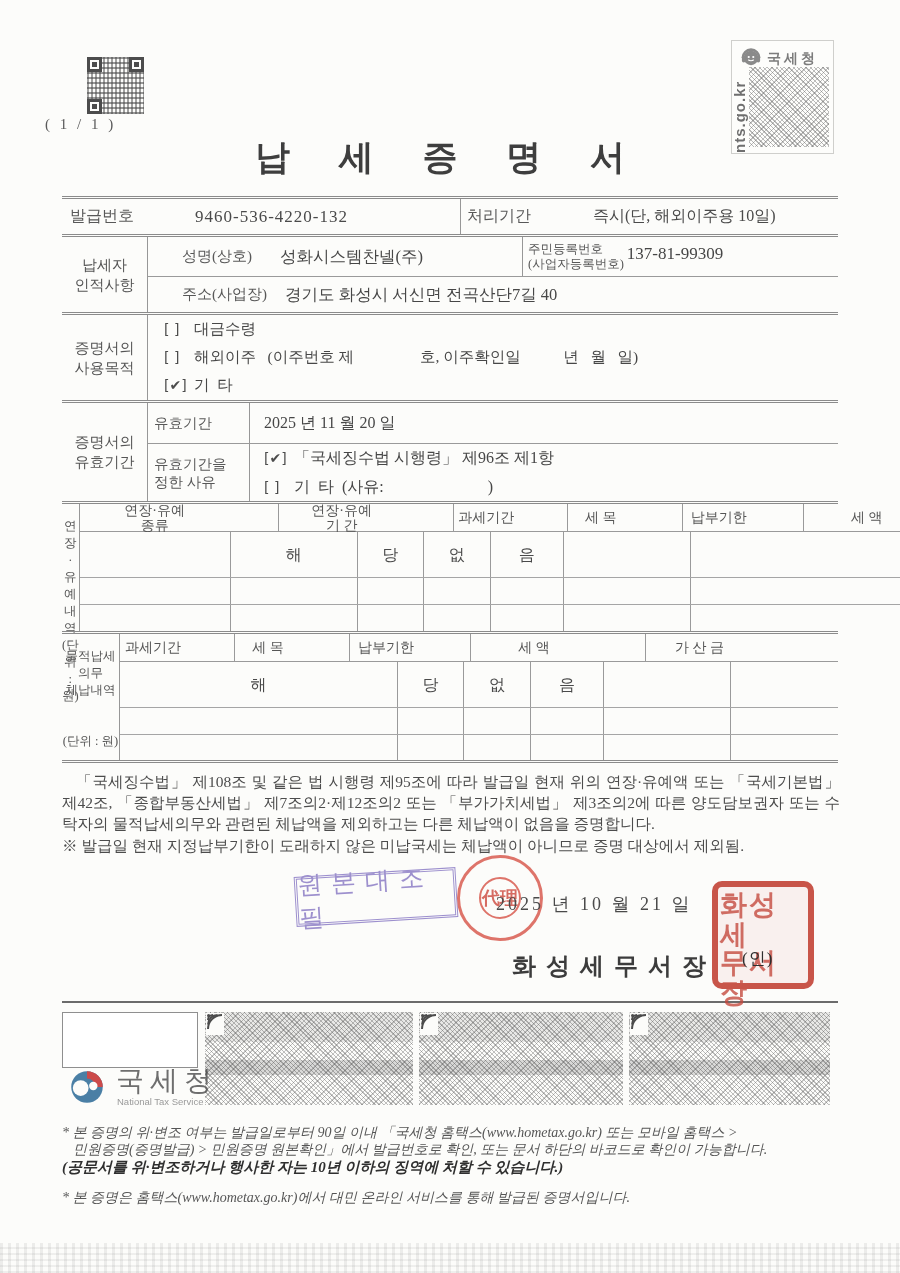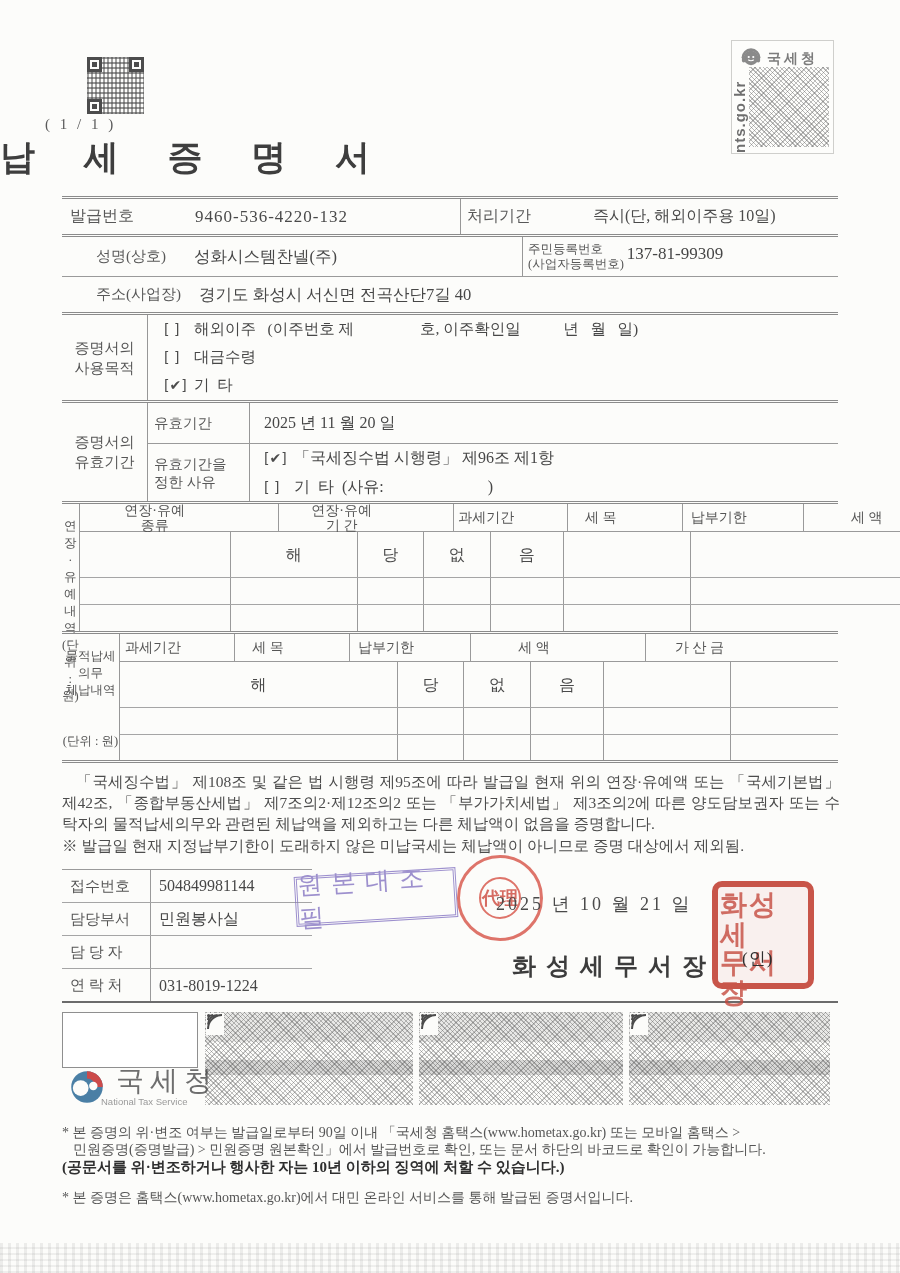--- a/index.html
+++ b/index.html
@@ -9,21 +9,21 @@
 
   
   .qr{position:absolute;left:87px;top:57px;width:57px;height:57px;
       background:
         repeating-linear-gradient(0deg, rgba(70,70,70,.55) 0 2px, transparent 2px 5px),
         repeating-linear-gradient(90deg, rgba(70,70,70,.5) 0 2px, transparent 2px 4px);}
   .qr .f{position:absolute;width:15px;height:15px;border:3px solid #4c4c4c;background:#fcfcfa;}
   .qr .f i{position:absolute;left:2px;top:2px;width:5px;height:5px;background:#4c4c4c;display:block;}
   .qr .f.tl{left:0;top:0}.qr .f.tr{right:0;top:0}.qr .f.bl{left:0;bottom:0}
   .pageind{position:absolute;left:45px;top:116px;font-size:15px;letter-spacing:3px;color:#5a5a5a;}
-  .title{position:absolute;left:0;top:134px;width:900px;font-size:35px;
+  .title{position:absolute;left:0;top:134px;width:900px;text-align:center;font-size:35px;
          font-weight:600;letter-spacing:20px;color:#3e3e3e;}
 
   .ntsbox{position:absolute;left:731px;top:40px;width:103px;height:114px;border:1px solid #cfcfcc;background:#fdfdfb;}
   .ntsbox .row{position:absolute;left:8px;top:6px;display:flex;align-items:center;gap:5px;}
   .ntsbox .agency{font-size:14px;color:#7c7c7c;letter-spacing:3px;font-weight:600;}
   .ntsqr{position:absolute;right:4px;bottom:6px;width:80px;height:80px;
       background:
         repeating-linear-gradient(45deg, rgba(100,100,100,.45) 0 1px, transparent 1px 3px),
         repeating-linear-gradient(-45deg, rgba(100,100,100,.4) 0 1px, transparent 1px 4px);}
   .ntsurl{position:absolute;left:-1px;top:22px;width:16px;height:90px;writing-mode:vertical-rl;
@@ -116,31 +116,31 @@
   .seal .sr{display:flex;justify-content:center;gap:2px;font-weight:bold;font-size:27px;line-height:29px;
         color:#c4473b;transform:scaleY(1.05);letter-spacing:2px;opacity:.85;}
   .seal .dash{width:84px;height:13px;margin-top:4px;
         background:repeating-linear-gradient(90deg,#c4473b 0 7px, transparent 7px 10px);opacity:.7;}
   .sealnote{position:absolute;left:742px;top:947px;font-size:17px;color:#2e2e2e;letter-spacing:1px;}
 
   
   .whitebox{position:absolute;left:62px;top:1012px;width:136px;height:56px;border:1px solid #8f8f8f;background:#fff;}
   .ntslogo{position:absolute;left:64px;top:1066px;width:190px;height:44px;}
   .ntslogo .txt{position:absolute;left:52px;top:-4px;font-size:28px;color:#6e6e6e;letter-spacing:6px;}
-  .ntslogo .sub{position:absolute;left:37px;top:30px;font-size:9.5px;color:#9a9a9a;font-family:"Liberation Sans",sans-serif;}
+  .ntslogo .sub{position:absolute;left:53px;top:30px;font-size:9.5px;color:#9a9a9a;font-family:"Liberation Sans",sans-serif;}
   .bblock{position:absolute;top:1012px;height:93px;
       background:
         linear-gradient(180deg, rgba(0,0,0,.08) 0 32%, rgba(255,255,255,0) 32% 52%, rgba(0,0,0,.14) 52% 68%, rgba(255,255,255,0) 68%),
         repeating-linear-gradient(45deg, rgba(90,90,90,.4) 0 1px, transparent 1px 3px),
         repeating-linear-gradient(-45deg, rgba(90,90,90,.35) 0 1px, transparent 1px 4px);}
   .bb1{left:205px;width:208px;} .bb2{left:419px;width:204px;} .bb3{left:629px;width:201px;}
   .wifi{position:absolute;left:1px;top:1px;background:#fcfcfa;padding:1px;}
 
   
-  .fnotes{position:absolute;left:62px;top:1124px;width:790px;font-size:14px;line-height:17px;color:#555;}
+  .fnotes{position:absolute;left:62px;top:1124px;width:790px;font-size:14px;line-height:17px;color:#555;font-style:italic;}
   .fnotes .ln2{padding-left:11px;}
   .fnotes .bold{font-weight:bold;font-size:15px;color:#2f2f2f;margin-top:1px;}
   .fnotes .n2{margin-top:13px;}
   .bottomband{position:absolute;left:0;top:1243px;width:900px;height:30px;
       background:repeating-linear-gradient(90deg, rgba(120,120,120,.12) 0 3px, transparent 3px 8px),
                  repeating-linear-gradient(0deg, rgba(120,120,120,.1) 0 2px, transparent 2px 6px);}
 </style>
 </head>
 <body>
 
@@ -185,20 +185,22 @@
       <span class="val">9460-536-4220-132</span>
     </div>
     <div class="vline"></div>
     <div class="cellR">
       <span class="lab">처리기간</span>
       <span class="valR">즉시(단, 해외이주용 10일)</span>
     </div>
   </div>
 
   <div class="sec s2">
+    <div class="lhead pre">납세자
+인적사항</div>
     <div class="rows">
       <div class="r1">
         <span class="lab name-label">성명(상호)</span>
         <span class="name-val">성화시스템찬넬(주)</span>
         <div class="vline regcell">
           <span class="lab reglab pre">주민등록번호
 (사업자등록번호)</span>
           <span class="regval">137-81-99309</span>
         </div>
       </div>
@@ -208,25 +210,25 @@
       </div>
     </div>
   </div>
 
   <div class="sec s3">
     <div class="lhead pre">증명서의
 사용목적</div>
     <div class="opts">
       <div>
         <span class="mark">[ ]</span>
-        <span class="gap">해외이주   (이주번호 제                 호, 이주확인일           년   월   일)</span>
+        <span class="gap">대금수령</span>
       </div>
       <div>
         <span class="mark">[ ]</span>
-        <span class="gap">대금수령</span>
+        <span class="gap">해외이주   (이주번호 제                 호, 이주확인일           년   월   일)</span>
       </div>
       <div>
         <span class="mark">[✔]</span>
         <span class="gap">기  타</span>
       </div>
     </div>
   </div>
 
   <div class="sec s4">
     <div class="lhead pre">증명서의
@@ -342,38 +344,20 @@
           <div class="gcell w108"></div>
       </div>
     </div>
   </div>
 
   <div class="statement">
     <div class="p1">「국세징수법」  제108조 및 같은 법 시행령 제95조에 따라 발급일 현재 위의 연장·유예액 또는 「국세기본법」 제42조, 「종합부동산세법」 제7조의2·제12조의2 또는 「부가가치세법」 제3조의2에 따른 양도담보권자 또는 수탁자의 물적납세의무와 관련된 체납액을 제외하고는 다른 체납액이 없음을  증명합니다.</div>
     <div class="p2">※ 발급일 현재 지정납부기한이 도래하지 않은 미납국세는 체납액이 아니므로 증명 대상에서 제외됨.</div>
   </div>
 
-  <div class="receipt">
-    <div class="rr">
-      <div class="rl">접수번호</div>
-      <div class="rv">504849981144</div>
-    </div>
-    <div class="rr">
-      <div class="rl">담당부서</div>
-      <div class="rv">민원봉사실</div>
-    </div>
-    <div class="rr">
-      <div class="rl">담 당 자</div>
-      <div class="rv"></div>
-    </div>
-    <div class="rr">
-      <div class="rl">연 락 처</div>
-      <div class="rv">031-8019-1224</div>
-    </div>
-  </div>
   <div class="thickline"></div>
 
   <div class="stamp-orig">원본대조필</div>
   <div class="stamp-round">
     <div class="inner">代理</div>
   </div>
   <div class="docdate">2025 년  10 월  21 일</div>
   <div class="issuer">화성세무서장</div>
   <div class="seal">
     <div class="sr">화성세</div>

